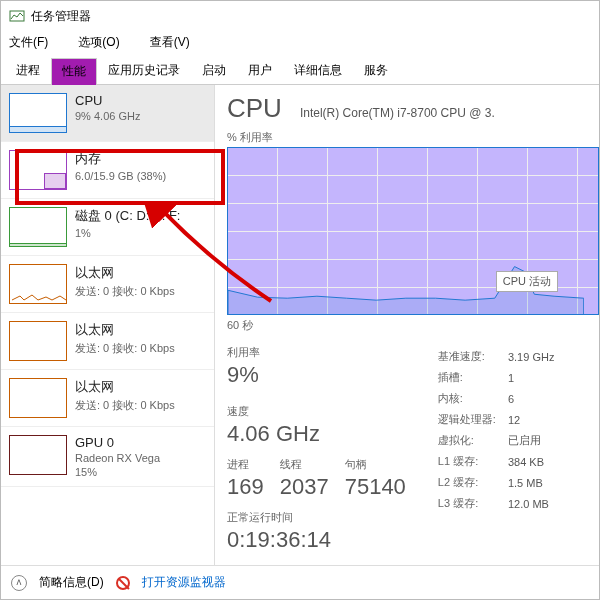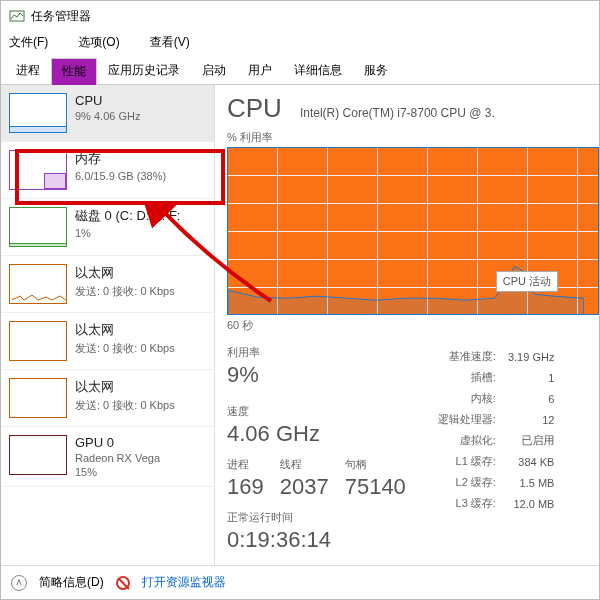--- a/index.html
+++ b/index.html
@@ -31,38 +31,38 @@
 .thumb .fill-disk { position:absolute; bottom:0; left:0; right:0; height:3px; background:rgba(58,154,58,.25); border-top:1px solid #3a9a3a;}
 .net-squiggle { position:absolute; bottom:2px; left:2px; right:2px; height:8px;}
 .card .meta .title { font-size:13px; color:#222; }
 .card .meta .sub { font-size:11px; color:#666; margin-top:2px; white-space:nowrap;}
 
 .detail { flex:1; padding:8px 0 8px 12px; overflow:hidden; font-size:12px; color:#444;}
 .detail-head { display:flex; align-items:baseline; gap:18px; }
 .detail-head h1 { font-size:26px; font-weight:400; color:#555; }
 .detail-head .model { font-size:12px; color:#555; white-space:nowrap;}
 .chart-label { font-size:11px; color:#666; margin:6px 0 2px;}
-.bigchart { height:168px; border:1px solid #1f77d0; position:relative; background:#f97316; margin-right:0;}
+.bigchart { height:168px; border:1px solid #1f77d0; position:relative; background:#c4b5fd; margin-right:0;}
 .bigchart .grid { position:absolute; inset:0; background:
   repeating-linear-gradient(to right, transparent 0 49px, #eee 49px 50px),
   repeating-linear-gradient(to bottom, transparent 0 27px, #eee 27px 28px); }
 .bigchart .line { position:absolute; bottom:0; left:0; right:0; height:100%; }
 .bigchart .tooltip { position:absolute; right:40px; bottom:22px; border:1px solid #aaa; background:#fff; padding:2px 6px; font-size:11px; color:#555;}
 .under-chart { font-size:11px; color:#666; margin-top:3px;}
 
 .statsgrid { display:flex; margin-top:12px; gap:30px;}
 .leftstats .row1 { display:flex; gap:16px;flex-direction:column; }
 .leftstats .row1 .cell .lab, .leftstats .row2 .cell .lab { font-size:11px; color:#666; }
 .leftstats .row1 .cell .val { font-size:22px; color:#555; margin-top:2px;}
 .leftstats .row2 { display:flex; gap:16px; margin-top:10px;}
 .leftstats .row2 .cell .val { font-size:22px; color:#555; margin-top:2px;}
 .uptime .lab { font-size:11px; color:#666; margin-top:10px;}
 .uptime .val { font-size:22px; color:#555; margin-top:2px;}
 .rightstats { font-size:11px; color:#555; }
-.rightstats table td { padding:2px 10px 2px 0; white-space:nowrap;text-align:right;}
+.rightstats table td { padding:2px 10px 2px 0; white-space:nowrap;}
 .rightstats table td:first-child { color:#666; }
 
 .footer { height:34px; border-top:1px solid #ddd; display:flex; align-items:center; padding:0 10px; font-size:12px; gap:12px;}
 .footer .chev { width:16px; height:16px; border:1px solid #888; border-radius:50%; display:inline-flex; align-items:center; justify-content:center; font-size:10px; color:#555;}
 .footer a { color:#0066cc; text-decoration:none; }
 .footer .noentry { width:14px; height:14px; border:2px solid #d93025; border-radius:50%; position:relative; display:inline-block;}
 .footer .noentry::after { content:""; position:absolute; width:14px; height:2px; background:#d93025; top:5px; left:-1px; transform:rotate(45deg);}
 
 
 .annot-box { position:absolute; border:4px solid #d60000; pointer-events:none; z-index:50;}

